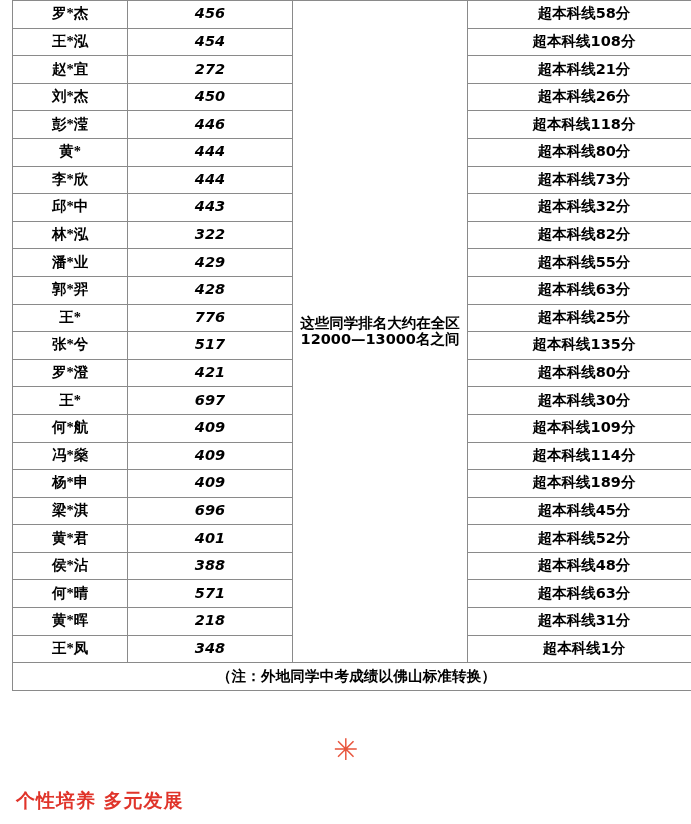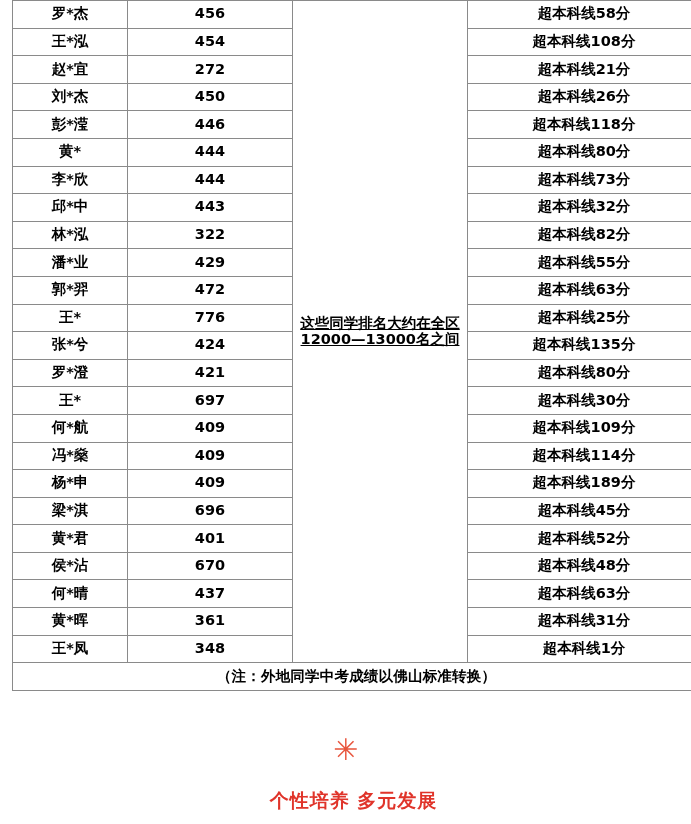--- a/index.html
+++ b/index.html
@@ -31,23 +31,23 @@
     height: 26.6px;
     padding: 0 2px;
     text-align: center;
     vertical-align: middle;
     font-size: 14.5px;
     line-height: 1.1;
     font-weight: bold;
     color: #000;
     background: #ffffff;
   }
-  td.name { width: 110px; }
-  td.score { width: 160px; }
-  td.note { width: 170px; text-decoration: underline; }
+  td.name { width: 110px; font-family: Liberation Serif, serif; }
+  td.score { width: 160px; font-style: italic; }
+  td.note { width: 170px; }
   td.line { width: 228px; font-weight: bold; }
   td.low { color: #d8221d; }
   .merged-note {
     font-size: 13.5px;
     font-weight: normal;
     line-height: 1.35;
     color: #000;
     text-align: left;
     padding-left: 8px;
     vertical-align: middle;
@@ -67,21 +67,21 @@
     font-size: 30px;
     color: #e8553d;
     line-height: 1;
     font-family: "DejaVu Sans", sans-serif;
   }
   .slogan {
     position: absolute;
     left: 16px;
     right: 0;
     top: 788px;
-    text-align: center;
+    text-align: left;
     font-size: 19px;
     font-weight: bold;
     color: #e0342a;
     letter-spacing: 1px;
   }
 </style>
 </head>
 <body>
 
 <div class="sheet">
@@ -133,31 +133,31 @@
           <td class="score">322</td>
           <td class="line">超本科线82分</td>
         </tr>
         <tr>
           <td class="name">潘*业</td>
           <td class="score">429</td>
           <td class="line">超本科线55分</td>
         </tr>
         <tr>
           <td class="name">郭*羿</td>
-          <td class="score">472</td>
+          <td class="score">428</td>
           <td class="line">超本科线63分</td>
         </tr>
         <tr>
           <td class="name">王*</td>
           <td class="score">776</td>
           <td class="line">超本科线25分</td>
         </tr>
         <tr>
           <td class="name">张*兮</td>
-          <td class="score">424</td>
+          <td class="score">517</td>
           <td class="line">超本科线135分</td>
         </tr>
         <tr>
           <td class="name">罗*澄</td>
           <td class="score">421</td>
           <td class="line">超本科线80分</td>
         </tr>
         <tr>
           <td class="name">王*</td>
           <td class="score">697</td>
@@ -183,31 +183,31 @@
           <td class="score">696</td>
           <td class="line">超本科线45分</td>
         </tr>
         <tr>
           <td class="name">黄*君</td>
           <td class="score">401</td>
           <td class="line">超本科线52分</td>
         </tr>
         <tr>
           <td class="name">侯*沾</td>
-          <td class="score low">670</td>
+          <td class="score low">388</td>
           <td class="line">超本科线48分</td>
         </tr>
         <tr>
           <td class="name">何*晴</td>
-          <td class="score low">437</td>
+          <td class="score low">571</td>
           <td class="line">超本科线63分</td>
         </tr>
         <tr>
           <td class="name">黄*晖</td>
-          <td class="score low">361</td>
+          <td class="score low">218</td>
           <td class="line">超本科线31分</td>
         </tr>
         <tr>
           <td class="name">王*凤</td>
           <td class="score low">348</td>
           <td class="line">超本科线1分</td>
         </tr>
         <tr>
           <td class="footnote" colspan="4">（注：外地同学中考成绩以佛山标准转换）</td>
         </tr>

